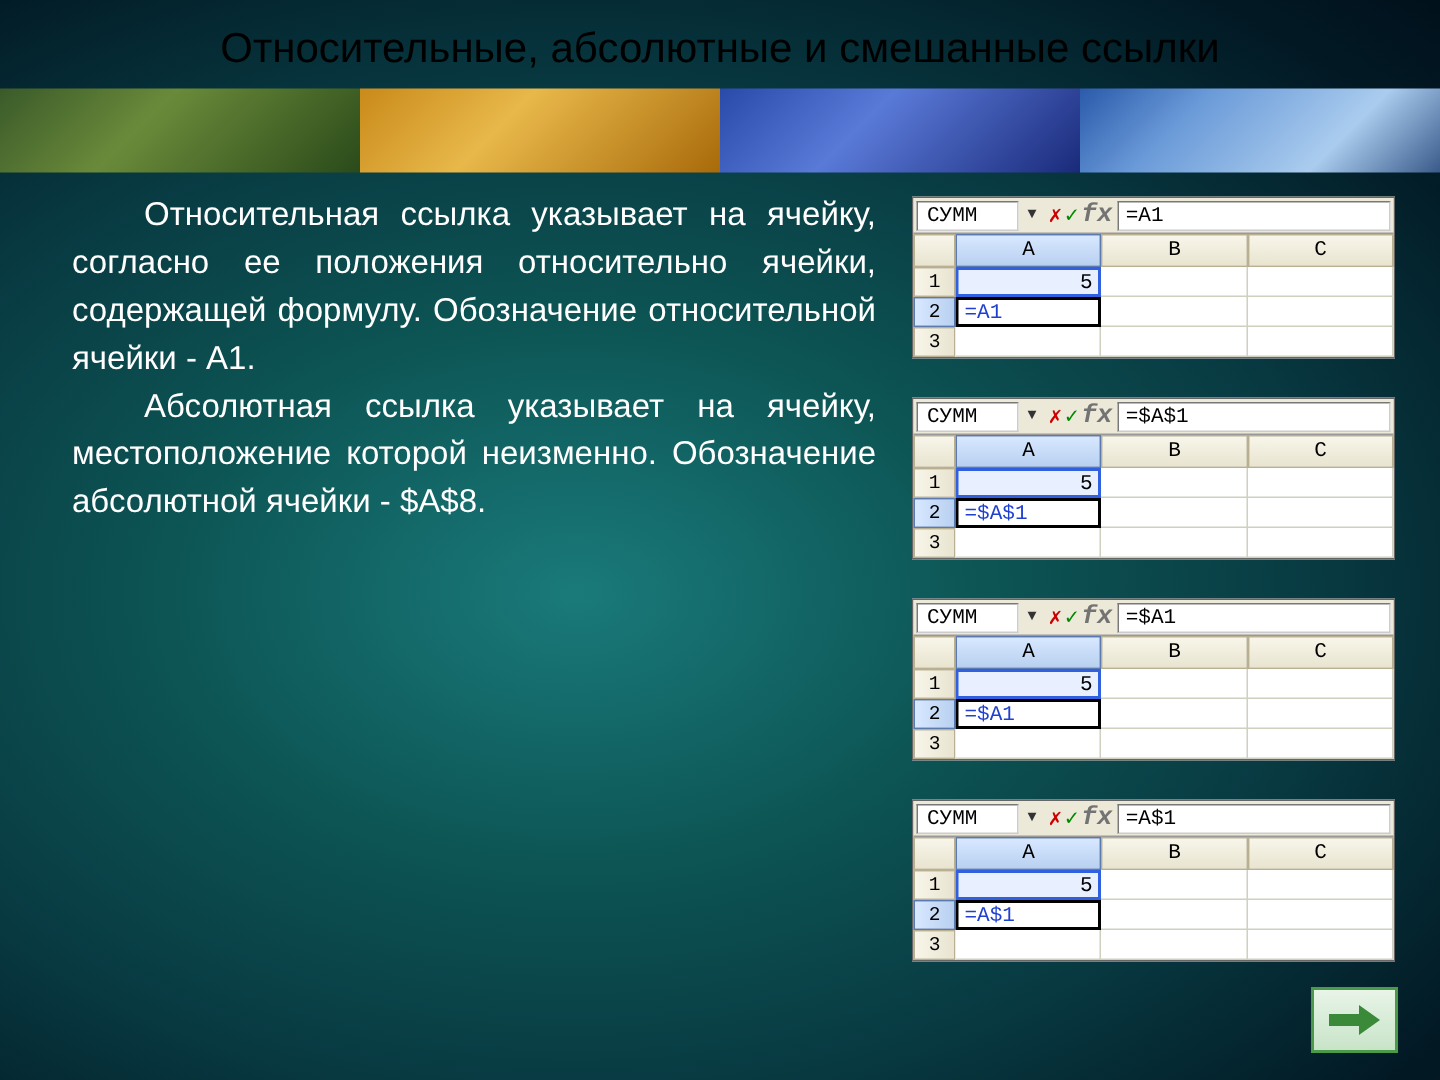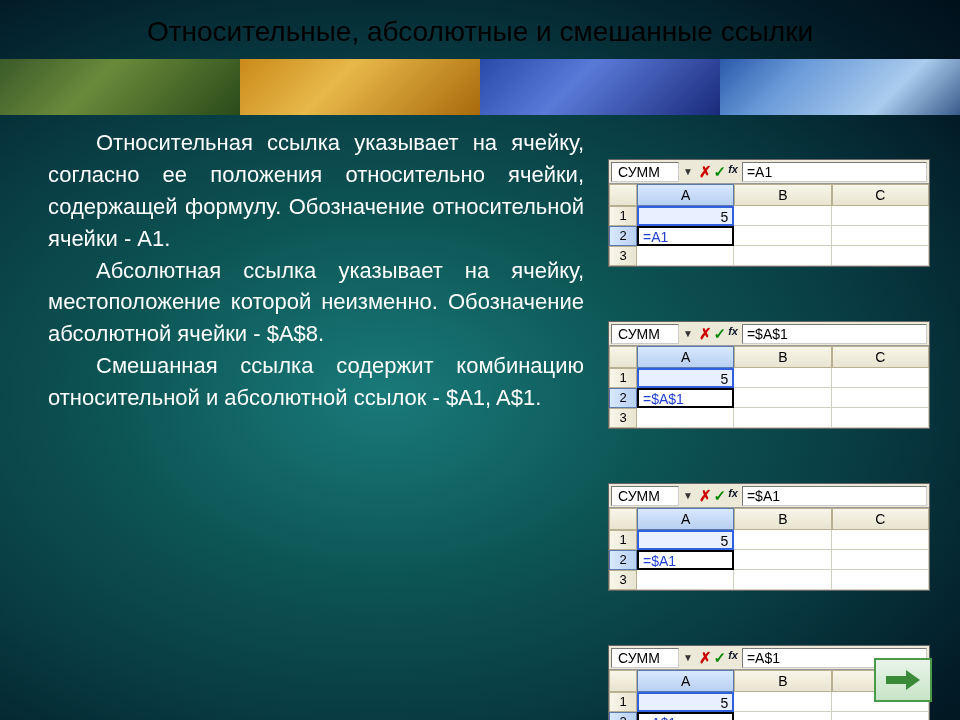--- a/index.html
+++ b/index.html
@@ -28,35 +28,35 @@
     flex: 1; color: #fff; font-size: 22px; line-height: 1.45;
     text-align: justify;
   }
   .textcol p { text-indent: 48px; }
   .sheets {
     width: 322px; display: flex; flex-direction: column; gap: 26px;
     padding-top: 4px;
   }
   .sheet {
     background: #fff; border: 1px solid #666; font-size: 15px;
-    font-family: Liberation Sans, sans-serif; color: #000; margin-top: 28px;
+    font-family: Liberation Mono, monospace; color: #000;
   }
   .fbar {
     display: flex; align-items: center; height: 24px;
     border-bottom: 1px solid #999; background: #ece9d8;
     font-size: 14px;
   }
   .namebox {
     width: 68px; padding-left: 6px; background: #fff;
     height: 20px; margin: 2px; border: 1px inset #ccc;
     display: flex; align-items: center;
   }
   .drop { width: 14px; text-align: center; color: #333; font-size: 10px; }
   .btns { display: flex; gap: 2px; padding: 0 4px; font-weight: bold; font-size: 15px; }
-  .bx { color: #c00; } .bv { color: #080; } .bfx { font-style: italic; color: #0f172a; font-size: 11px; }
+  .bx { color: #c00; } .bv { color: #080; } .bfx { font-style: italic; color: #737373; font-size: 17px; }
   .fval {
     flex: 1; background: #fff; height: 20px; margin: 2px 2px 2px 0;
     border: 1px inset #ccc; padding-left: 4px; display: flex; align-items: center;
     font-size: 14px;
   }
   .grid { display: grid; grid-template-columns: 28px 1fr 1fr 1fr; }
   .hd {
     background: linear-gradient(#f8f6ea,#e8e4d0); border: 1px solid #b8b090;
     text-align: center; height: 22px; line-height: 20px; font-size: 14px;
   }
@@ -95,21 +95,20 @@
   <div class="b1"></div>
     <div class="b2"></div>
     <div class="b3"></div>
     <div class="b4"></div>
 </div>
 
 <div class="content">
   <div class="textcol">
     <p>Относительная ссылка указывает на ячейку, согласно ее положения относительно ячейки, содержащей формулу. Обозначение относительной ячейки - A1.</p>
     <p>Абсолютная ссылка указывает на ячейку, местоположение которой неизменно. Обозначение абсолютной ячейки - $A$8.</p>
-    <p>Смешанная ссылка содержит комбинацию относительной и абсолютной ссылок - $A1, A$1.</p>
   </div>
 
   <div class="sheets">
 
     <div class="sheet">
       <div class="fbar">
         <div class="namebox">СУММ</div>
         <span class="drop">▼</span>
         <div class="btns">
           <span class="bx">✗</span>

